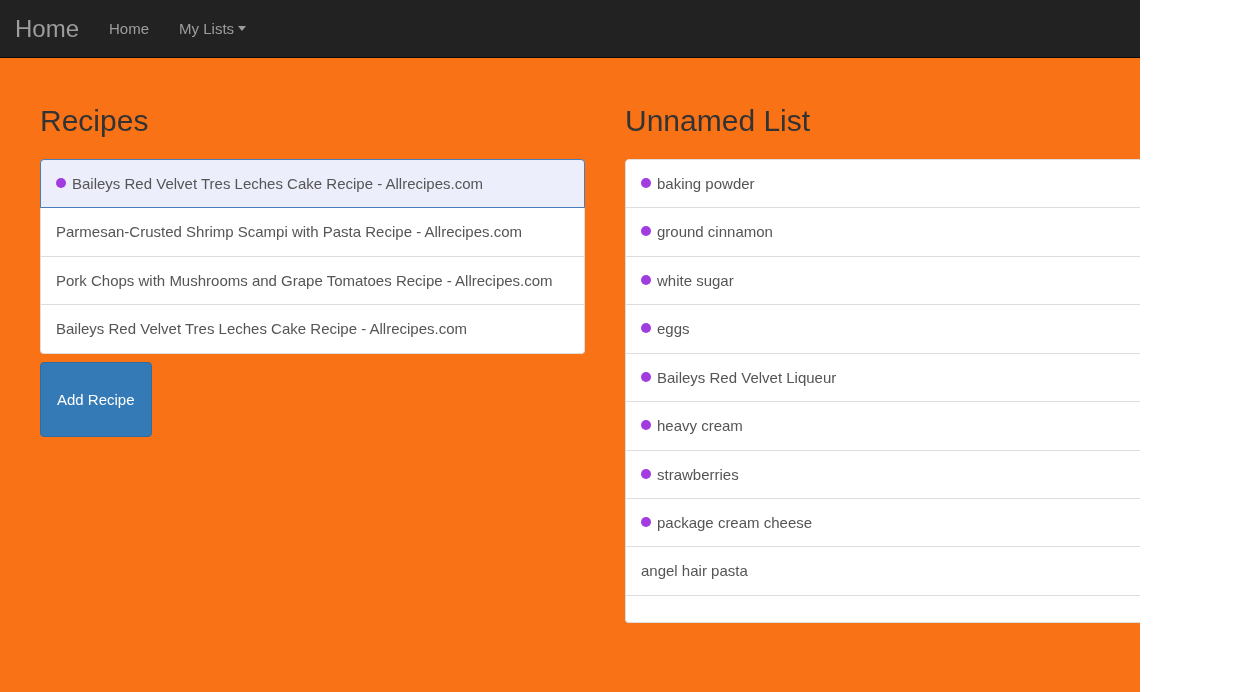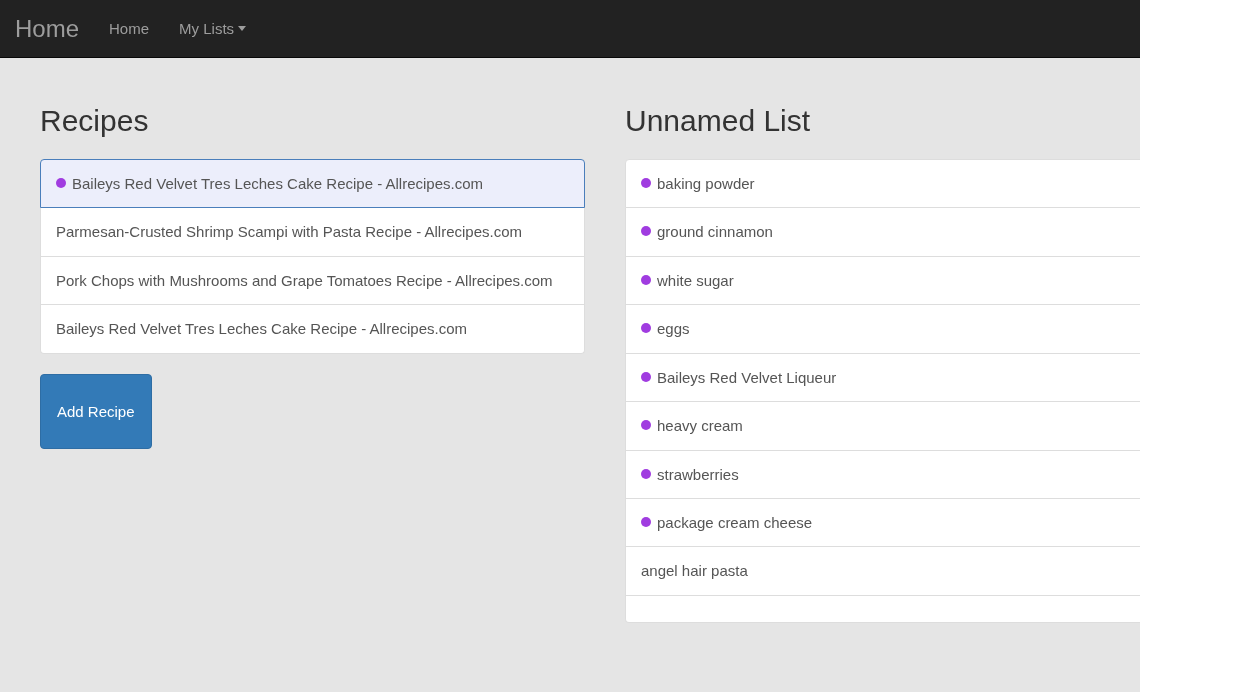--- a/index.html
+++ b/index.html
@@ -10,21 +10,21 @@
     background: #ffffff;
     font-family: "Liberation Sans", sans-serif;
     font-size: 14px;
     color: #333333;
   }
   .page {
     position: relative;
     width: 1140px;
     height: 692px;
     overflow: hidden;
-    background: #e5e5e5;
+    background: #f97316;
   }
 
   
   .navbar {
     height: 58px;
     background: #222222;
     border-bottom: 1px solid #080808;
     display: flex;
     align-items: center;
     padding: 0 0 0 0;
@@ -93,21 +93,21 @@
     font-weight: normal;
     line-height: 1.1;
     color: #333333;
     margin: 46px 0 22px 0;
     letter-spacing: 0px;
   }
 
   
   .list-group {
     border-radius: 4px;
-    margin-bottom: 20px;
+    margin-bottom: 8px;
   }
   .list-group-item {
     position: relative;
     display: block;
     padding: 13px 15px;
     background-color: #ffffff;
     border: 1px solid #dddddd;
     border-top-width: 0;
     font-size: 15px;
     line-height: 1.42857;

